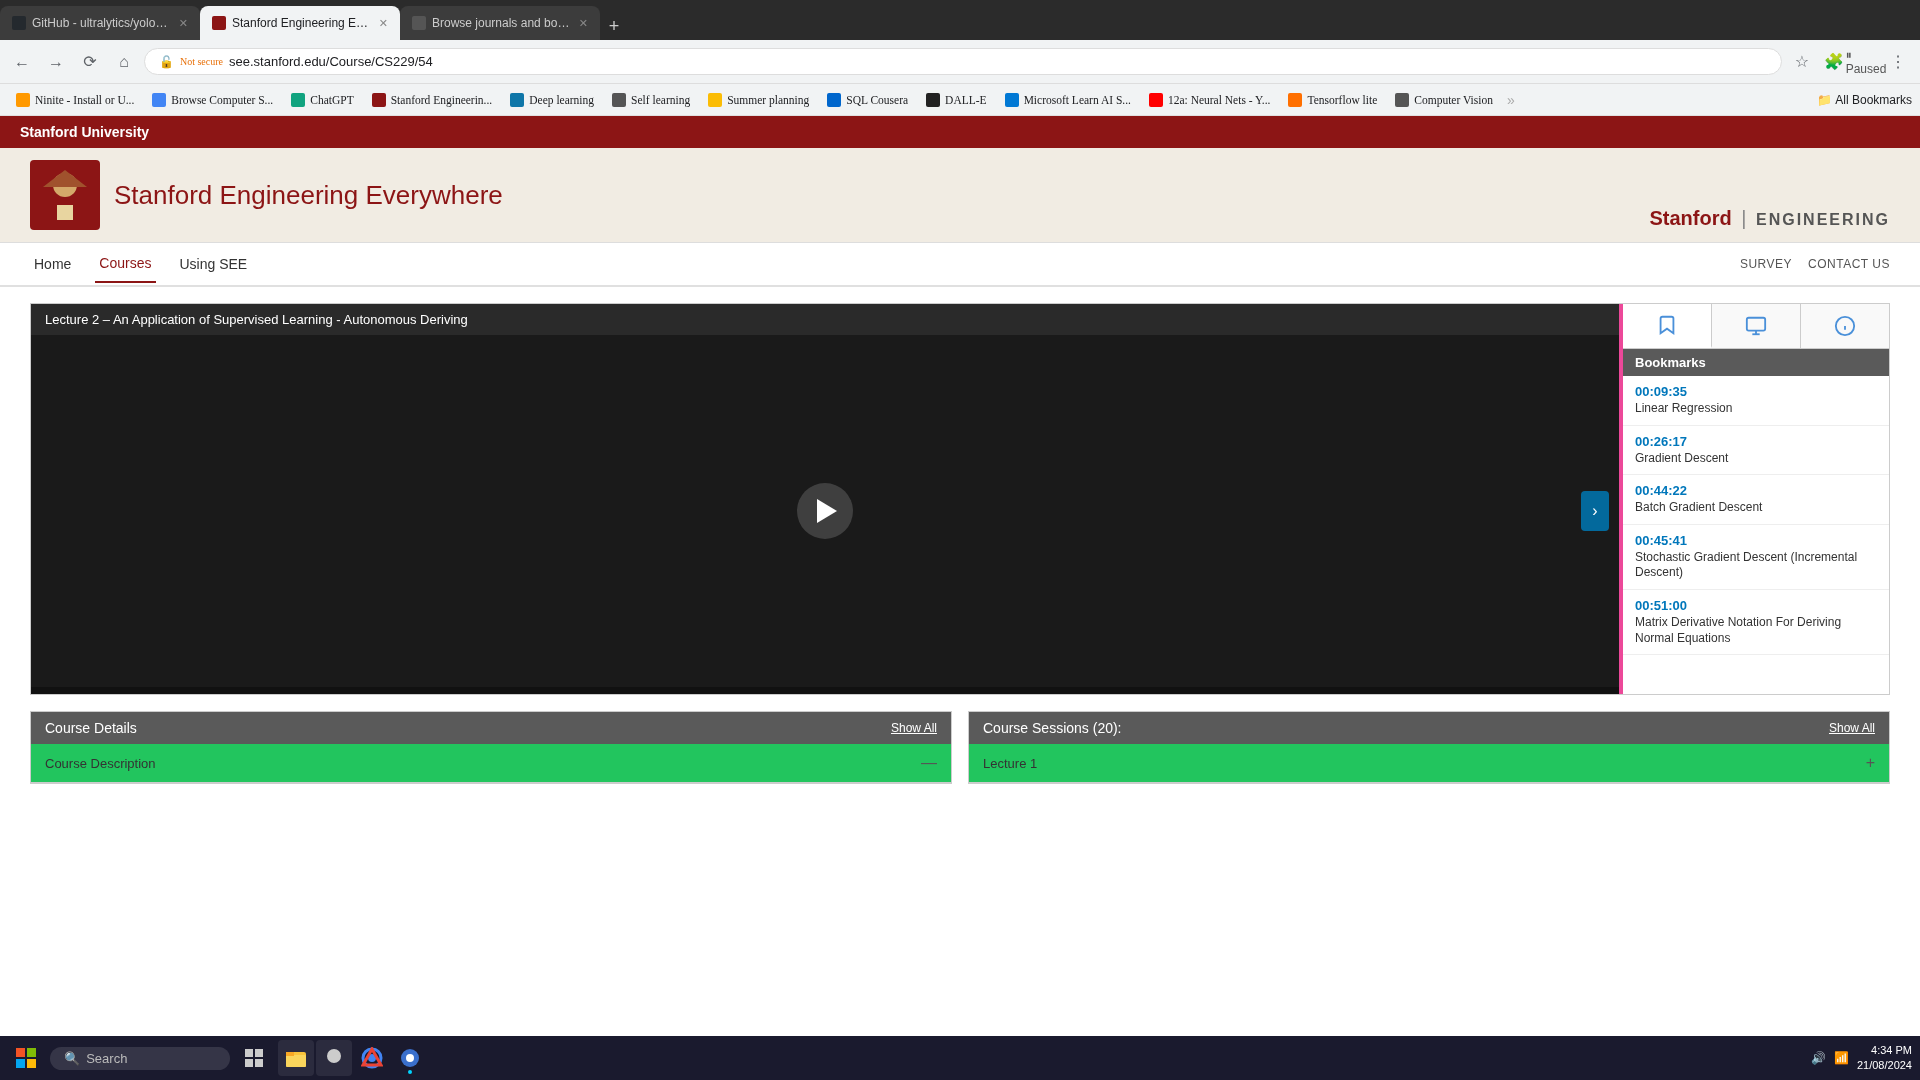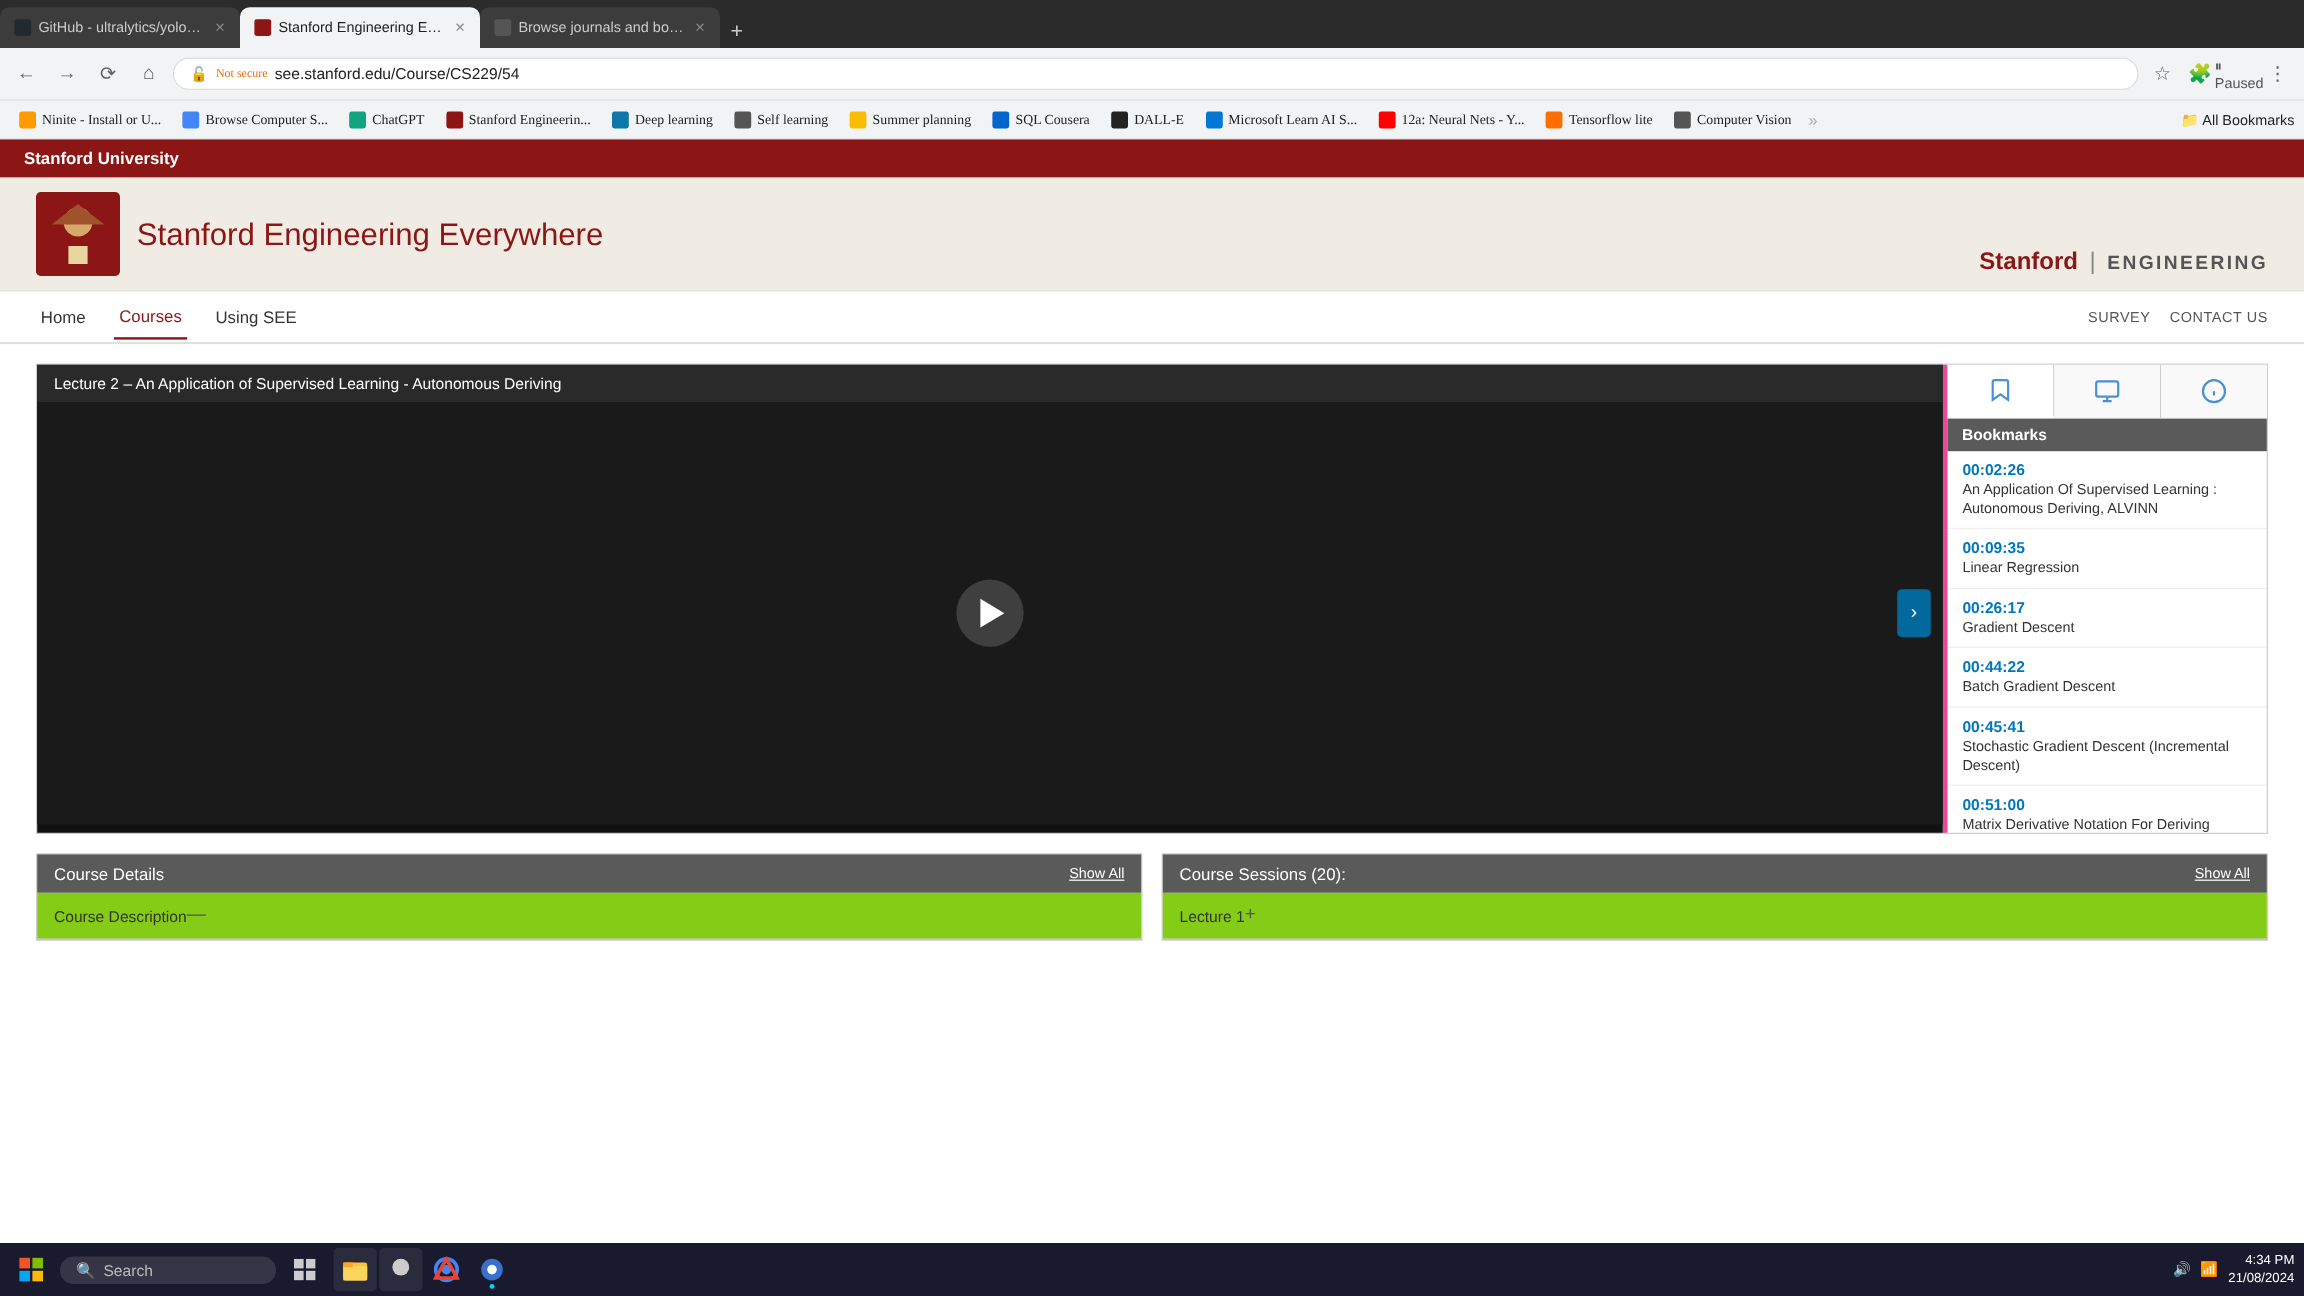--- a/index.html
+++ b/index.html
@@ -71,21 +71,21 @@
     .bookmarks-list { overflow-y: auto; flex: 1; }
     .bookmark-entry { padding: 8px 12px; border-bottom: 1px solid #eee; cursor: pointer; }
     .bookmark-time { color: #0077bb; font-size: 13px; font-weight: bold; }
     .bookmark-desc { font-size: 12px; color: #333; margin-top: 2px; line-height: 1.3; }
 
     
     .bottom-panels { display: flex; gap: 16px; }
     .bottom-panel { flex: 1; border: 1px solid #ccc; }
     .panel-header { background: #5a5a5a; color: #fff; padding: 8px 14px; display: flex; justify-content: space-between; align-items: center; font-size: 14px; }
     .show-all-btn { background: none; border: none; color: #fff; font-size: 12px; cursor: pointer; text-decoration: underline; }
-    .panel-item { background: #84cc16; padding: 10px 14px; border-bottom: 1px solid #ccc; display: flex; justify-content: flex-start; align-items: center; cursor: pointer; }
+    .panel-item { background: #22c55e; padding: 10px 14px; border-bottom: 1px solid #ccc; display: flex; justify-content: space-between; align-items: center; cursor: pointer; }
     .panel-item-title { font-size: 13px; color: #333; }
     .panel-item-icon { color: #555; font-size: 16px; }
 
     
     .taskbar { background: #1e1e2e; height: 44px; display: flex; align-items: center; padding: 0 8px; gap: 4px; position: fixed; bottom: 0; width: 100%; }
     .taskbar-btn { width: 36px; height: 36px; display: flex; align-items: center; justify-content: center; border-radius: 4px; cursor: pointer; }
     .taskbar-apps { display: flex; gap: 2px; flex: 1; }
     .taskbar-app { width: 36px; height: 36px; display: flex; align-items: center; justify-content: center; border-radius: 4px; cursor: pointer; position: relative; }
     .taskbar-app::after { content: ''; position: absolute; bottom: 2px; left: 50%; transform: translateX(-50%); width: 4px; height: 4px; border-radius: 50%; }
     .taskbar-app.active::after { background: #00d4ff; }
@@ -269,24 +269,20 @@
             <svg viewBox="0 0 24 24" fill="none" stroke="#4a90d9" stroke-width="2">
               <circle cx="12" cy="12" r="10"></circle>
               <line x1="12" y1="8" x2="12" y2="8"></line>
               <line x1="12" y1="12" x2="12" y2="16"></line>
             </svg>
           </div>
         </div>
         <div class="bookmarks-header">Bookmarks</div>
         <div class="bookmarks-list">
           <div class="bookmark-entry">
-            <div class="bookmark-time">00:02:26</div>
-            <div class="bookmark-desc">An Application Of Supervised Learning : Autonomous Deriving, ALVINN</div>
-          </div>
-          <div class="bookmark-entry">
             <div class="bookmark-time">00:09:35</div>
             <div class="bookmark-desc">Linear Regression</div>
           </div>
           <div class="bookmark-entry">
             <div class="bookmark-time">00:26:17</div>
             <div class="bookmark-desc">Gradient Descent</div>
           </div>
           <div class="bookmark-entry">
             <div class="bookmark-time">00:44:22</div>
             <div class="bookmark-desc">Batch Gradient Descent</div>

